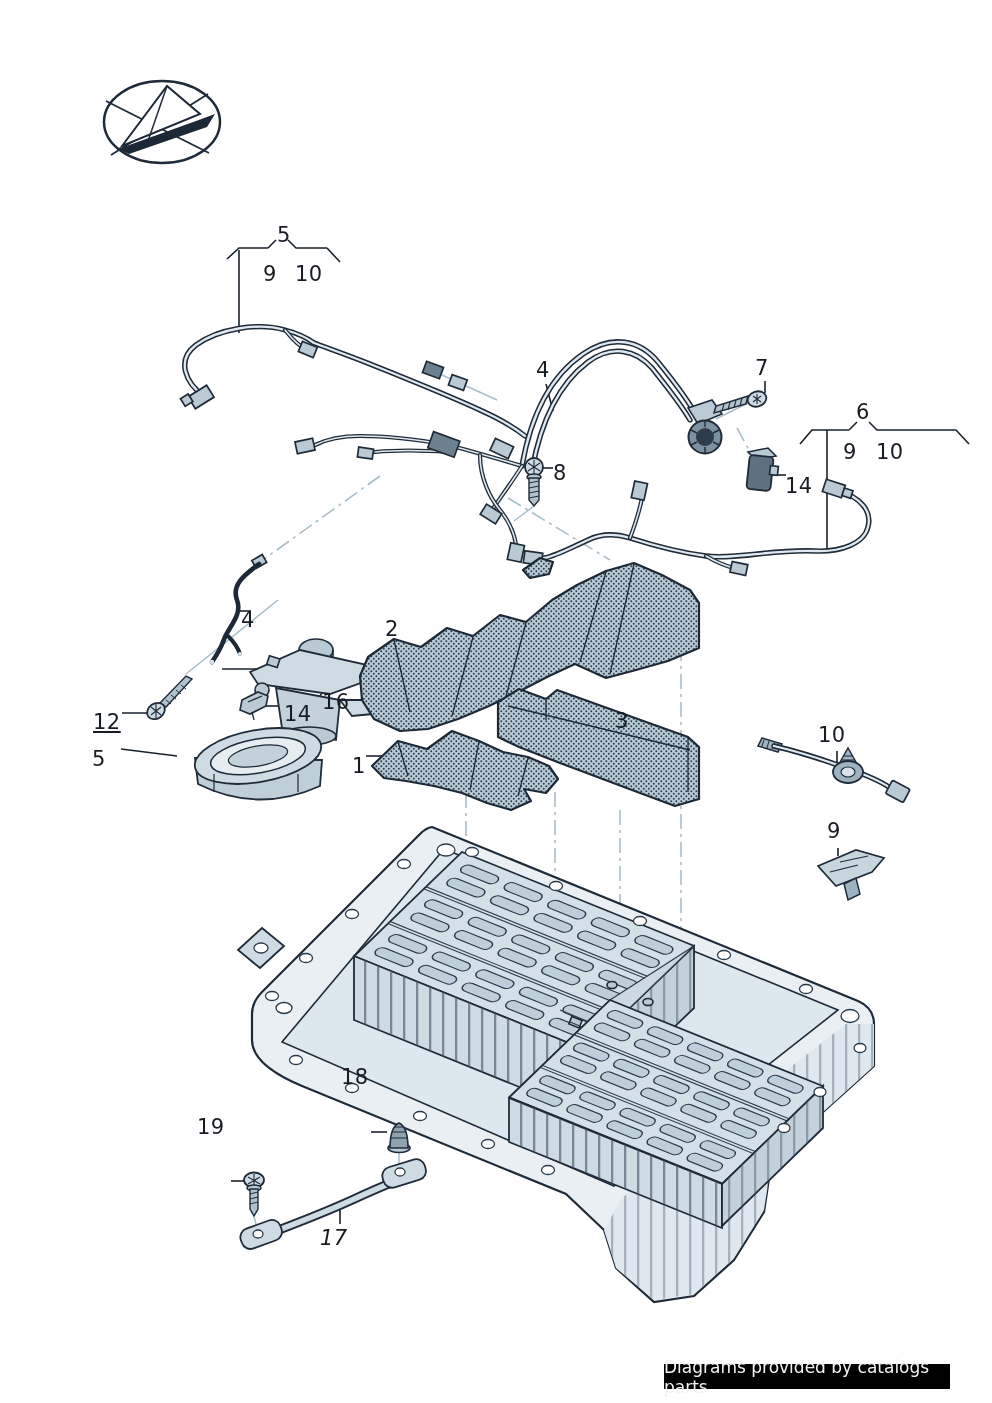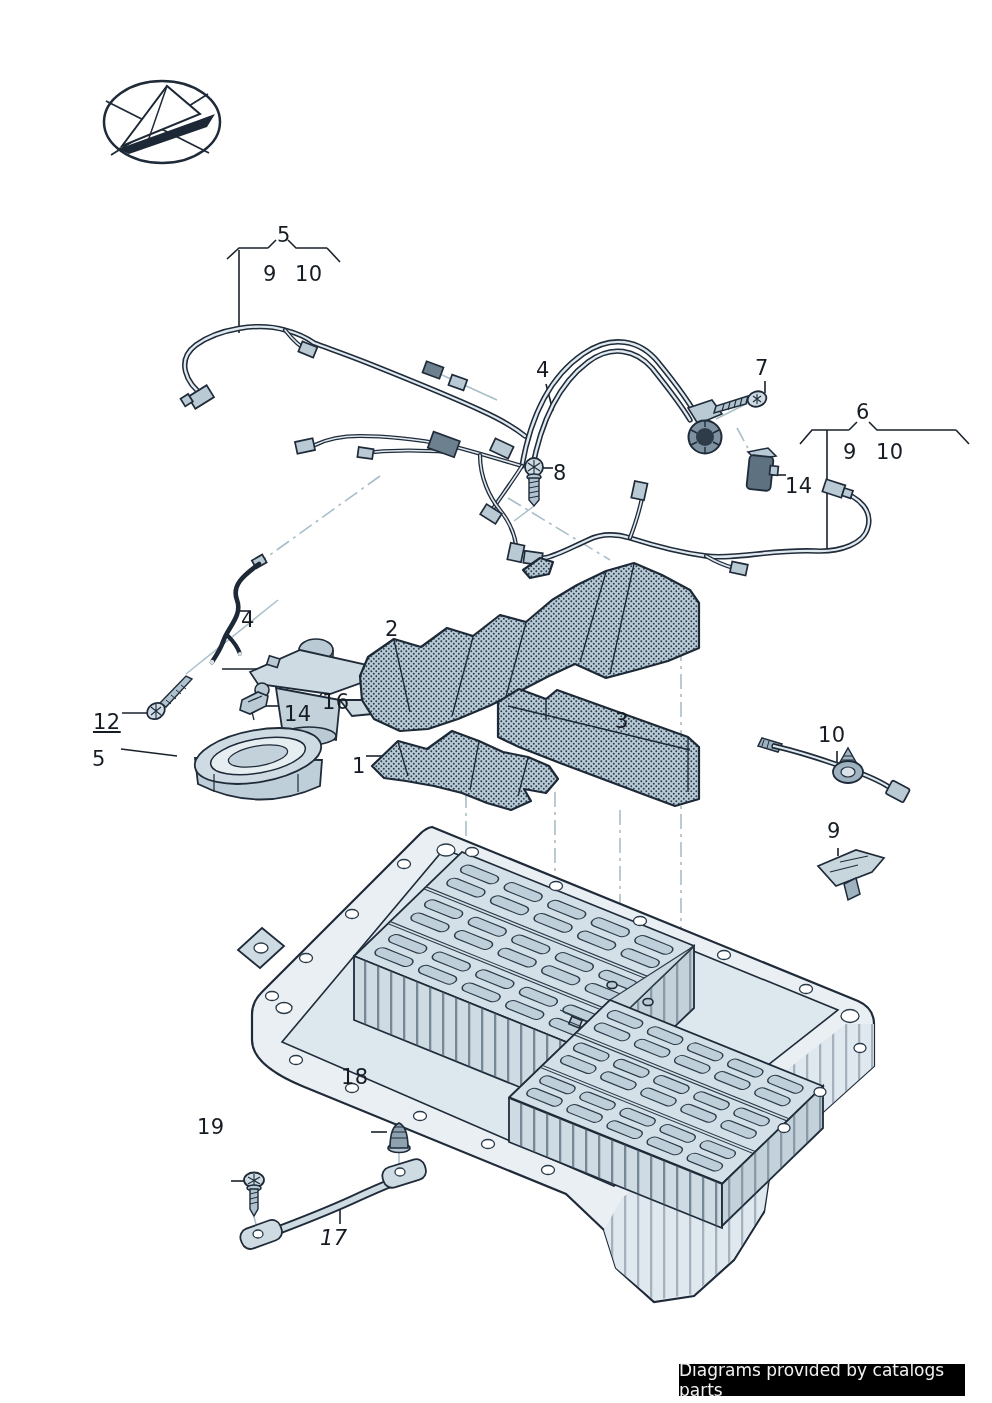--- a/index.html
+++ b/index.html
@@ -1,21 +1,21 @@
 <!DOCTYPE html>
 <html><head>
 <meta charset="utf-8">
 <style>
   html,body{margin:0;padding:0;background:#ffffff;}
   #stage{position:relative;width:992px;height:1403px;background:#ffffff;overflow:hidden;
          font-family:"DejaVu Sans","Liberation Sans",sans-serif;}
   #art{position:absolute;left:0;top:0;}
   .callout{position:absolute;font-size:21px;line-height:1.1;color:#161c23;cursor:pointer;}
   .callout.two{letter-spacing:0.5px;}
-  #footer{position:absolute;left:679px;top:1364px;width:286px;height:32px;background:#000000;
+  #footer{position:absolute;left:664px;top:1364px;width:286px;height:25px;background:#000000;
           display:flex;align-items:center;justify-content:flex-end;}
   #footer span{color:#f2f2f2;font-size:17px;}
   
   .ol{stroke:#1f2b39;fill:none;}
   .tube-o{fill:none;stroke:#202c3a;stroke-width:5.4;stroke-linecap:round;}
   .tube-i{fill:none;stroke:#dfe9ef;stroke-width:2.3;stroke-linecap:round;}
   .wire-o{fill:none;stroke:#202c3a;stroke-width:4.2;stroke-linecap:round;}
   .wire-i{fill:none;stroke:#dfe9ef;stroke-width:1.6;stroke-linecap:round;}
   .conn{fill:#b9cad5;stroke:#1f2b39;stroke-width:1.7;}
   .conn-dk{fill:#6c8090;stroke:#1f2b39;stroke-width:1.7;}

